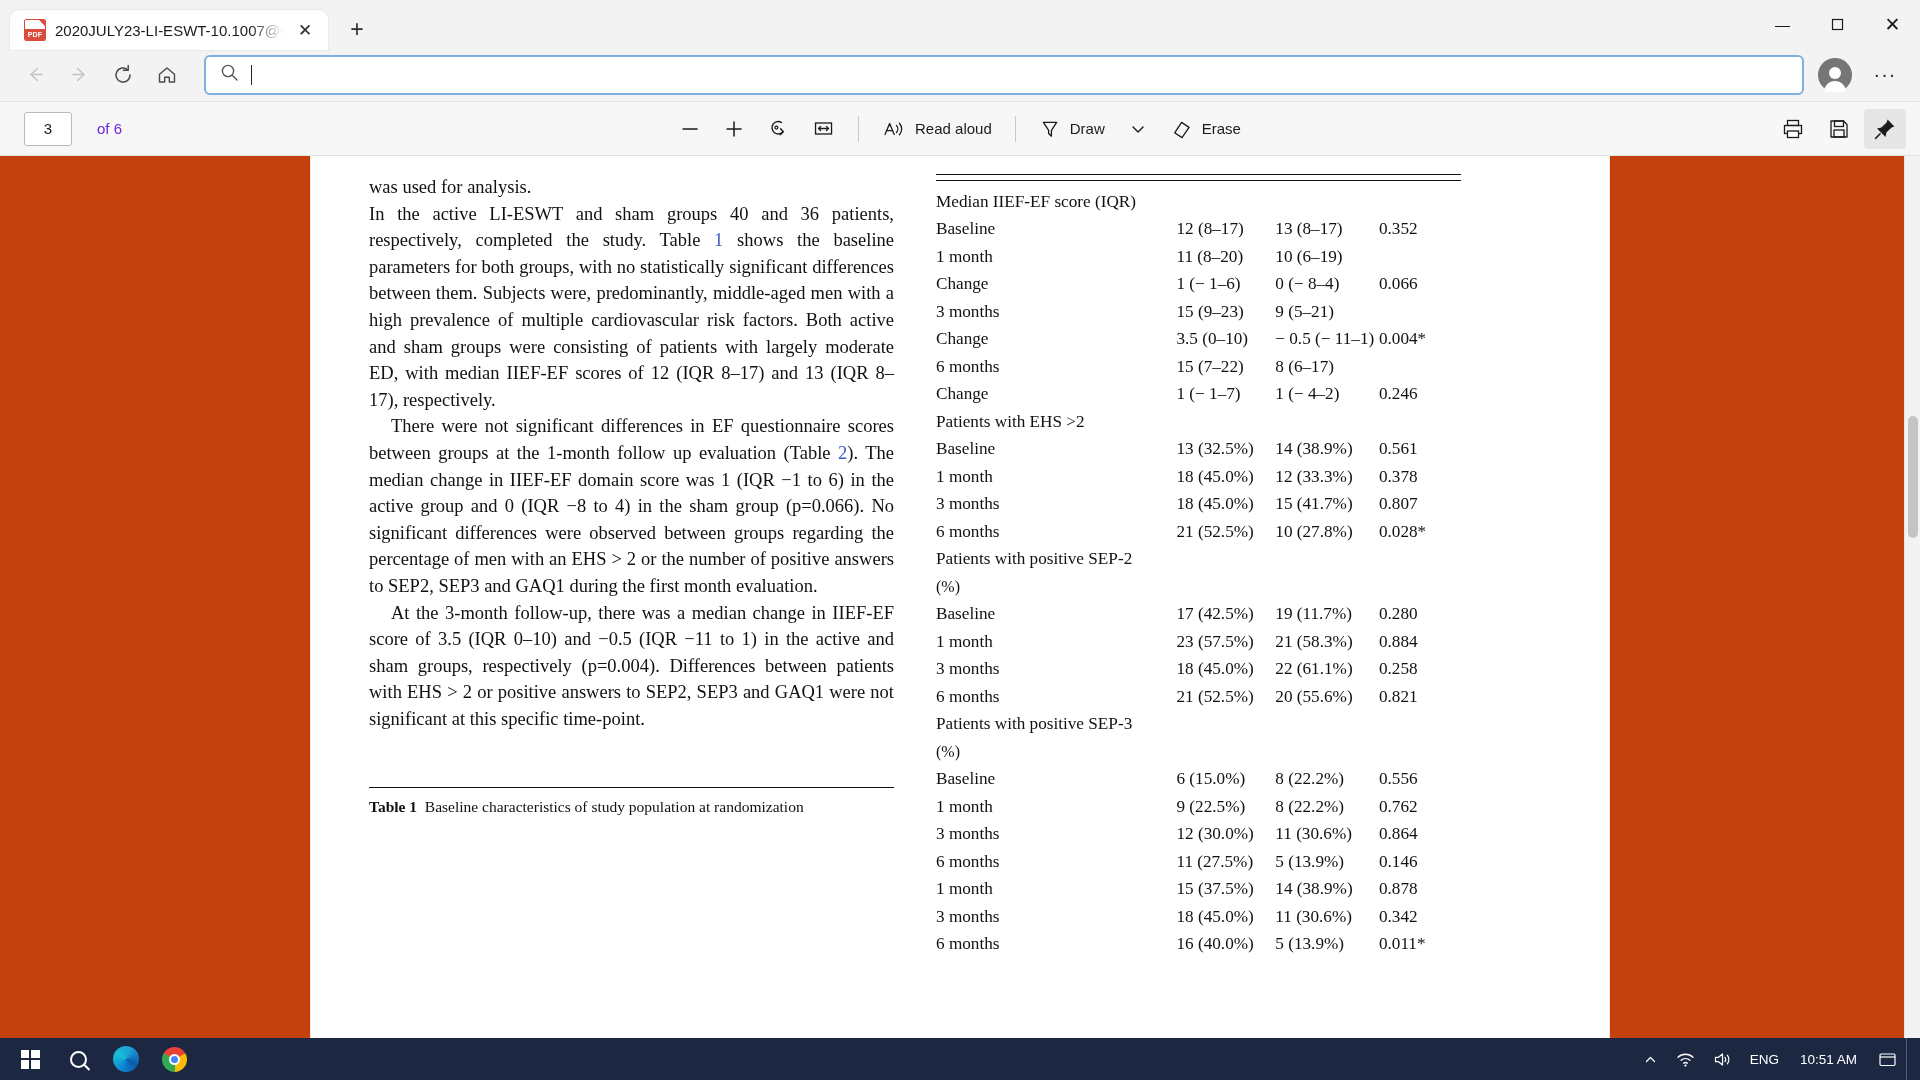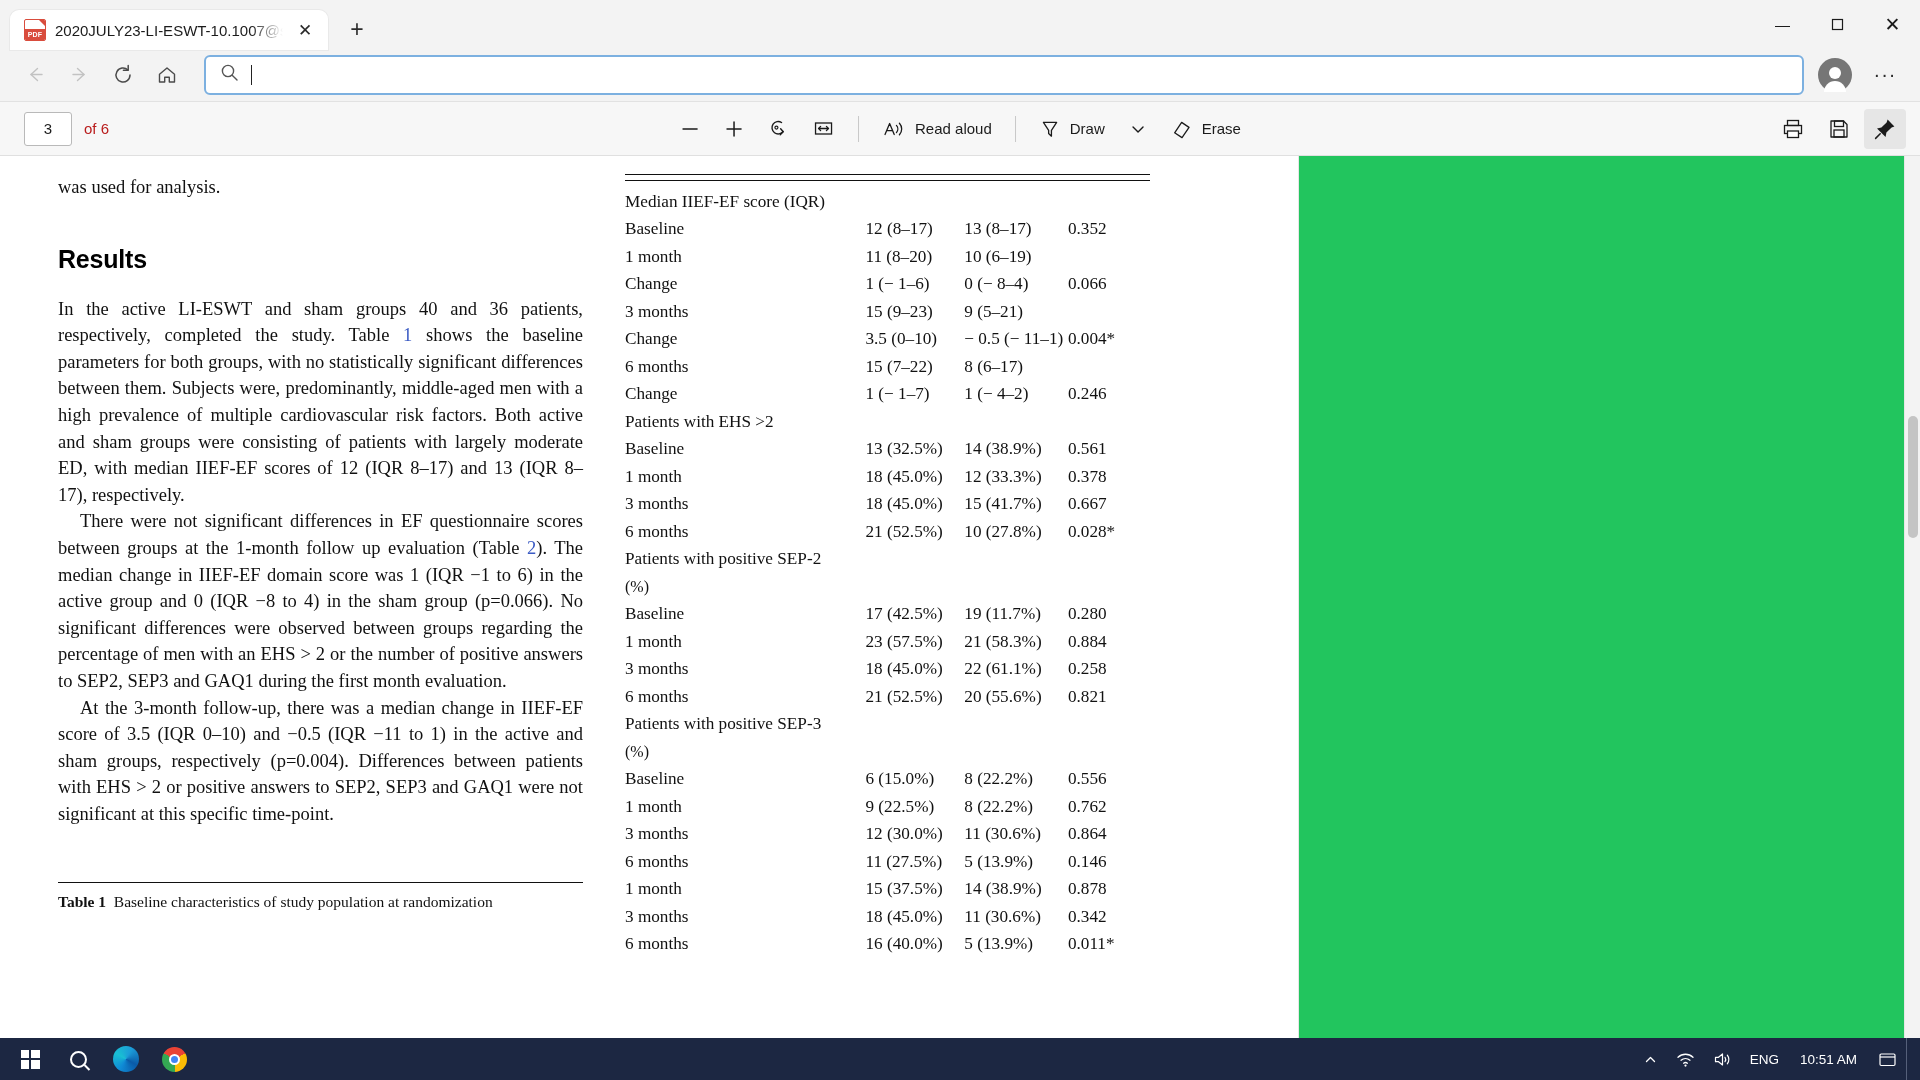--- a/index.html
+++ b/index.html
@@ -95,35 +95,35 @@
   
   .pdftoolbar {
     height: 54px; background: #f7f7f7; border-bottom: 1px solid #e0e0e0;
     display: flex; align-items: center; padding: 0 14px; position: relative;
   }
   .pagebox {
     width: 48px; height: 34px; background: #fff; border: 1px solid #b9b9b9;
     border-radius: 3px; display: flex; align-items: center; justify-content: center;
     font-size: 15px; color: #1b1b1b; margin-left: 10px;
   }
-  .pagetotal { font-size: 15px; color: #b91c1c; margin-left: 12px; }
+  .pagetotal { font-size: 15px; color: #6d28d9; margin-left: 25px; }
   .tb-center { position: absolute; left: 50%; transform: translateX(-50%); display: flex; align-items: center; gap: 4px; }
   .tb-right { margin-left: auto; display: flex; align-items: center; gap: 4px; }
   .tb-btn {
     height: 40px; min-width: 40px; border-radius: 4px; padding: 0 9px;
     display: flex; align-items: center; justify-content: center; gap: 9px;
     font-size: 15px; color: #1b1b1b;
   }
   .tb-btn.active { background: #e6e6e6; }
   .tb-sep { width: 1px; height: 26px; background: #c8c8c8; margin: 0 10px; }
 
   
   .viewer {
-    flex: 1; background: #22c55e; position: relative; overflow: hidden;
-    display: flex; 
+    flex: 1; background: #c2410c; position: relative; overflow: hidden;
+    display: flex; justify-content: center;
   }
   .page {
     width: 1298px; background: #ffffff; position: relative;
     padding: 0; margin-top: 0;
     box-shadow: 0 0 0 1px #e6e6e6;
   }
   .page-inner {
     position: absolute; top: 0; left: 0; right: 0; bottom: 0;
     padding: 18px 58px 0 58px;
     display: flex; gap: 42px;
@@ -349,21 +349,20 @@
       </div>
     </div>
   </div>
 
   <div class="viewer">
     <div class="page">
       <div class="page-inner">
 
         <div class="col">
           <div class="body-text">was used for analysis.</div>
-          <div class="h2">Results</div>
           <p class="body-text"><span>In the active LI-ESWT and sham groups 40 and 36 patients, respectively, completed the study. Table </span><span class="lnk">1</span><span> shows the baseline parameters for both groups, with no statistically significant differences between them. Subjects were, predominantly, middle-aged men with a high prevalence of multiple cardiovascular risk factors. Both active and sham groups were consisting of patients with largely moderate ED, with median IIEF-EF scores of 12 (IQR 8–17) and 13 (IQR 8–17), respectively.</span></p>
           <p class="body-text" style="text-indent: 22px;"><span class="indent" style="display:inline"></span><span>There were not significant differences in EF questionnaire scores between groups at the 1-month follow up evaluation (Table </span><span class="lnk">2</span><span>). The median change in IIEF-EF domain score was 1 (IQR −1 to 6) in the active group and 0 (IQR −8 to 4) in the sham group (p=0.066). No significant differences were observed between groups regarding the percentage of men with an EHS &gt; 2 or the number of positive answers to SEP2, SEP3 and GAQ1 during the first month evaluation.</span></p>
           <p class="body-text" style="text-indent: 22px;">At the 3-month follow-up, there was a median change in IIEF-EF score of 3.5 (IQR 0–10) and −0.5 (IQR −11 to 1) in the active and sham groups, respectively (p=0.004). Differences between patients with EHS &gt; 2 or positive answers to SEP2, SEP3 and GAQ1 were not significant at this specific time-point.</p>
 
           <div class="tablecap">
             <div class="cap-rule"></div>
             <b>Table 1</b>&nbsp;&nbsp;<span>Baseline characteristics of study population at randomization</span>
           </div>
         </div>
 
@@ -445,21 +444,21 @@
                 <tr>
                   <td class="sub">1 month</td>
                   <td>18 (45.0%)</td>
                   <td>12 (33.3%)</td>
                   <td>0.378</td>
                 </tr>
                 <tr>
                   <td class="sub">3 months</td>
                   <td>18 (45.0%)</td>
                   <td>15 (41.7%)</td>
-                  <td>0.667</td>
+                  <td>0.807</td>
                 </tr>
                 <tr>
                   <td class="sub">6 months</td>
                   <td>21 (52.5%)</td>
                   <td>10 (27.8%)</td>
                   <td>0.028*</td>
                 </tr>
                 <tr>
                   <td class="grp">Patients with positive SEP-2<br><span class="tiny">(%)</span></td>
                   <td></td>

